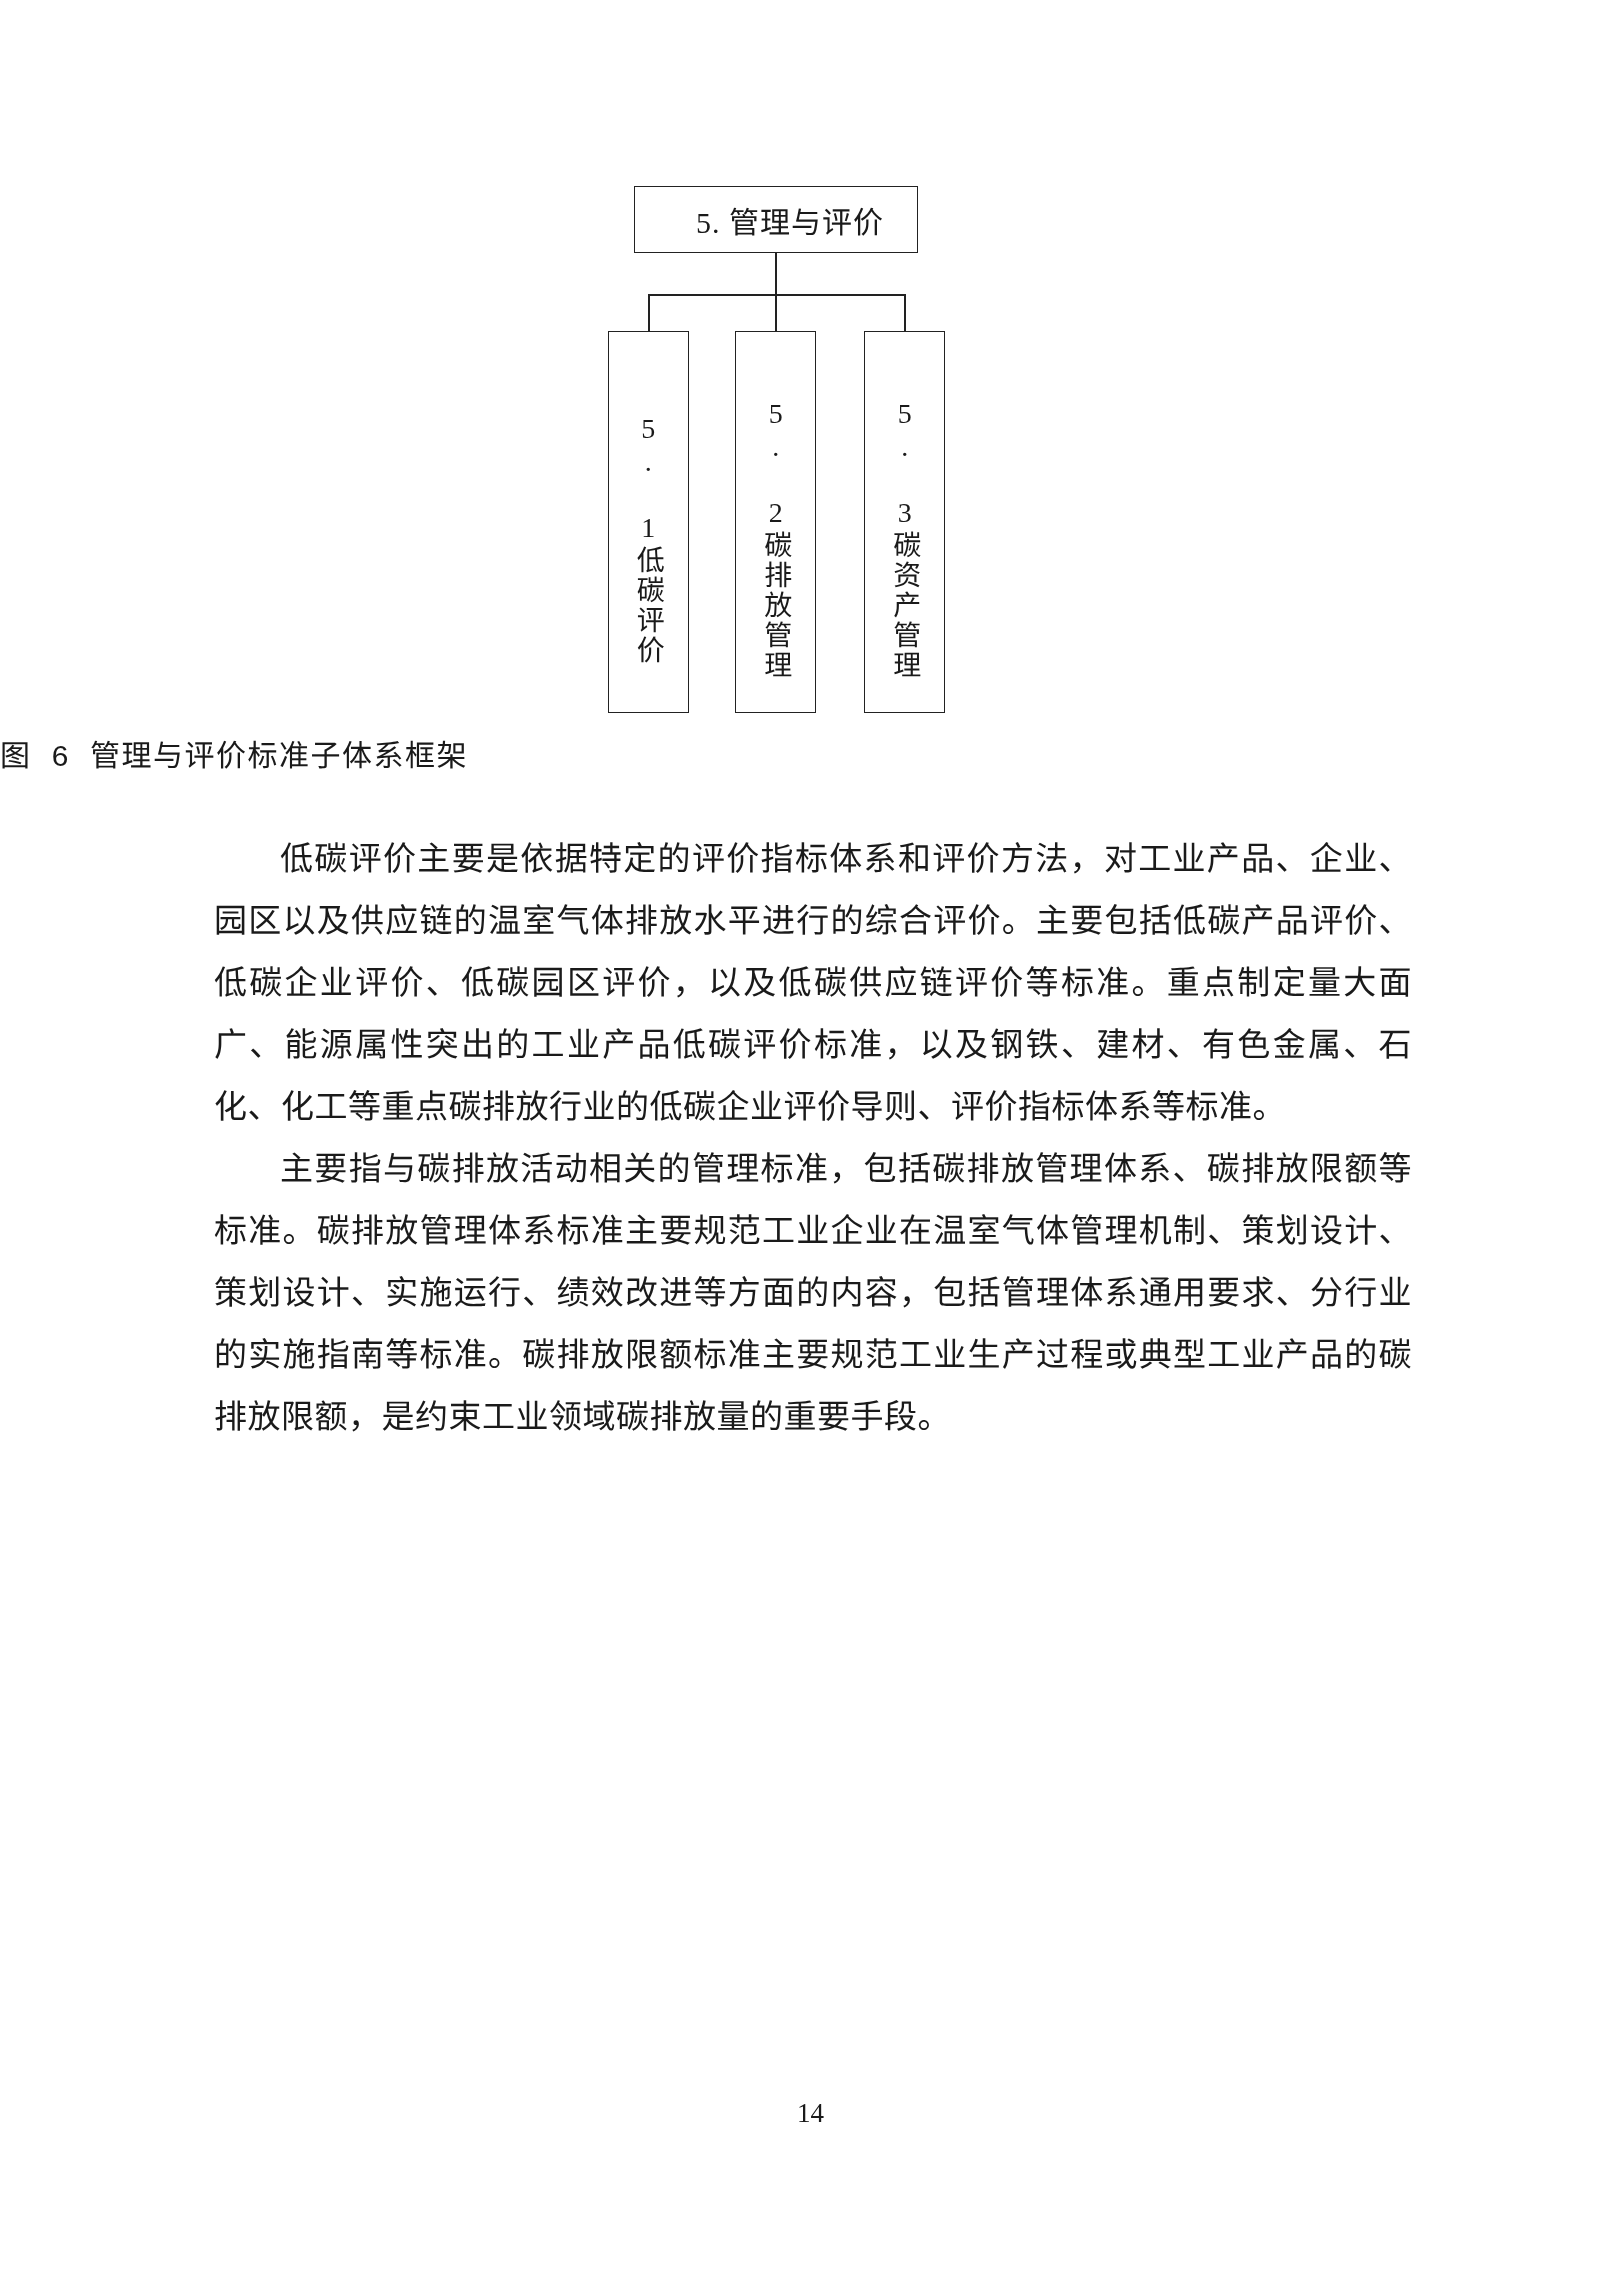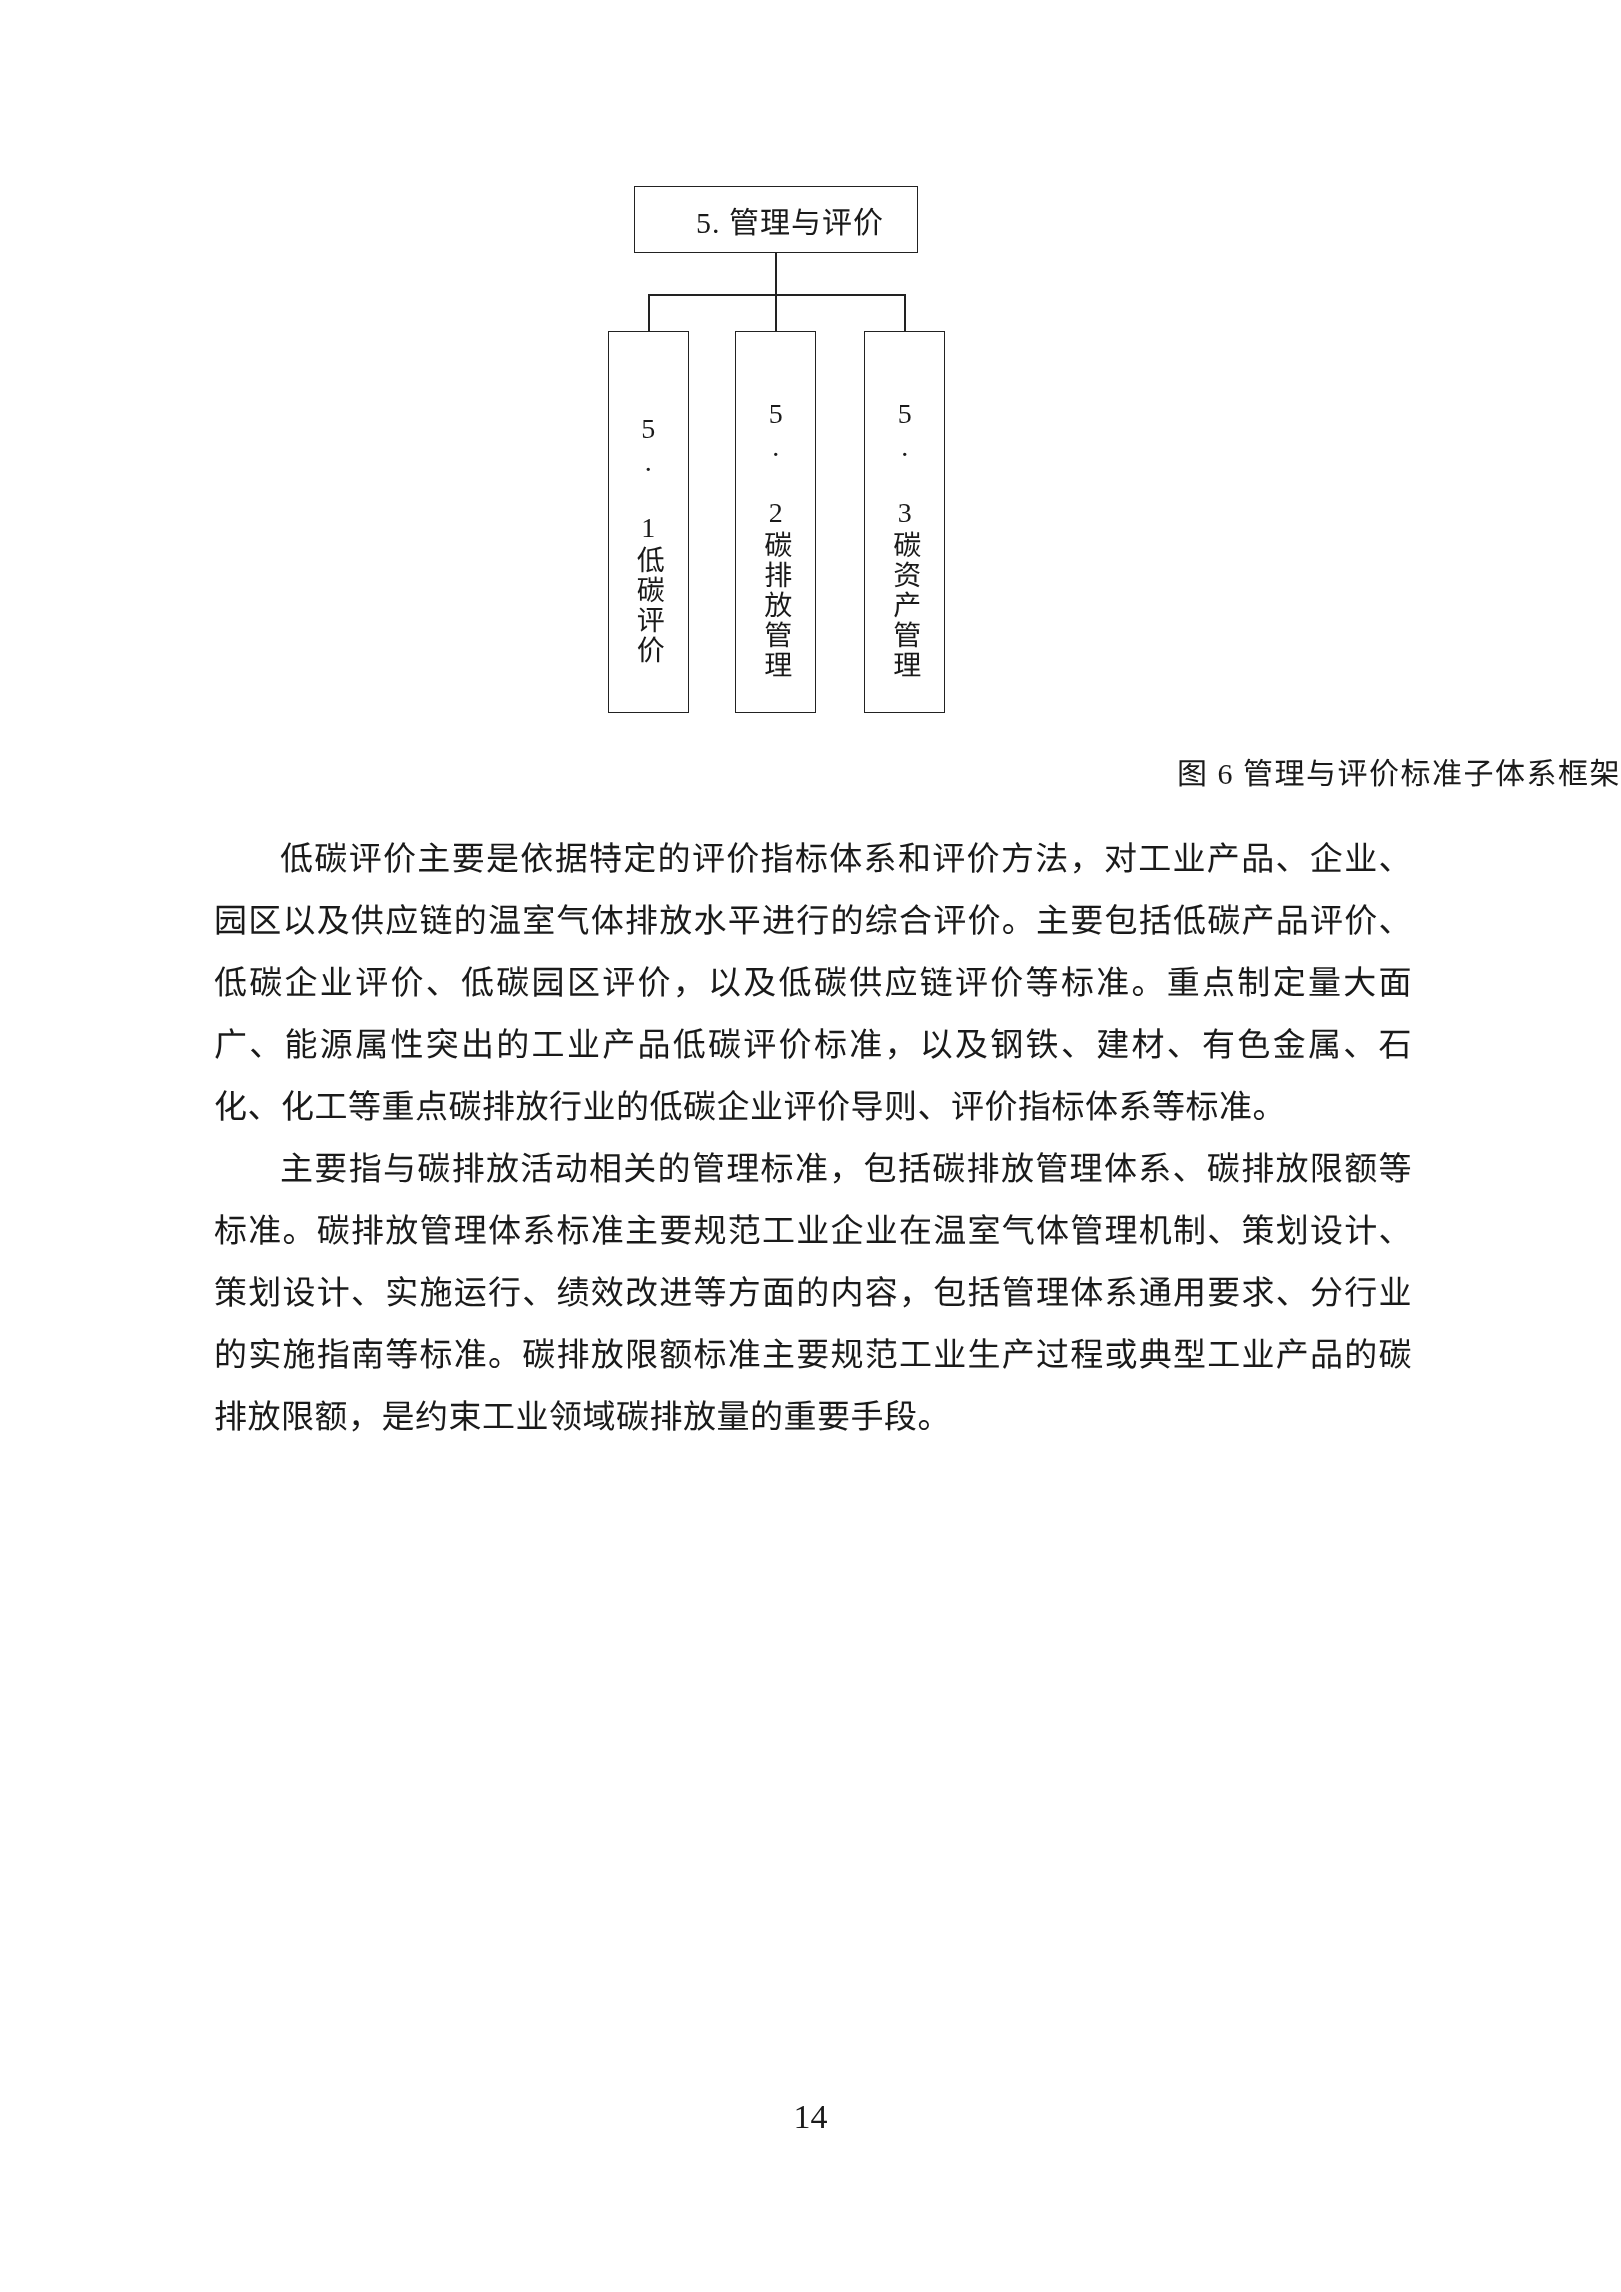--- a/index.html
+++ b/index.html
@@ -121,25 +121,25 @@
     height: 100%;
     display: flex;
     align-items: flex-start;
     justify-content: center;
     padding-top: 33px;
     box-sizing: border-box;
     margin: 0 auto;
   }
 
   .figure-caption {
-    margin-top: 29px;
-    text-align: right;
+    margin-top: 11px;
+    text-align: left;
     font-size: 30px;
     letter-spacing: 1.5px;
-    font-family: Liberation Serif, serif;
+    font-family: Liberation Mono, monospace;
   }
 
   
   .body-text {
     position: absolute;
     top: 828px;
     left: 214px;
     width: 1198px;
   }
 
@@ -158,21 +158,21 @@
     text-indent: 66px;
   }
 
   
   .page-number {
     position: absolute;
     top: 2098px;
     left: 0;
     width: 1621px;
     text-align: center;
-    font-size: 34px;
+    font-size: 27px;
     color: #1a1a1a;
     font-family: "Liberation Serif", "DejaVu Serif", serif;
   }
 </style>
 </head>
 <body>
 
 <div class="page">
 
   <div class="figure-block">

